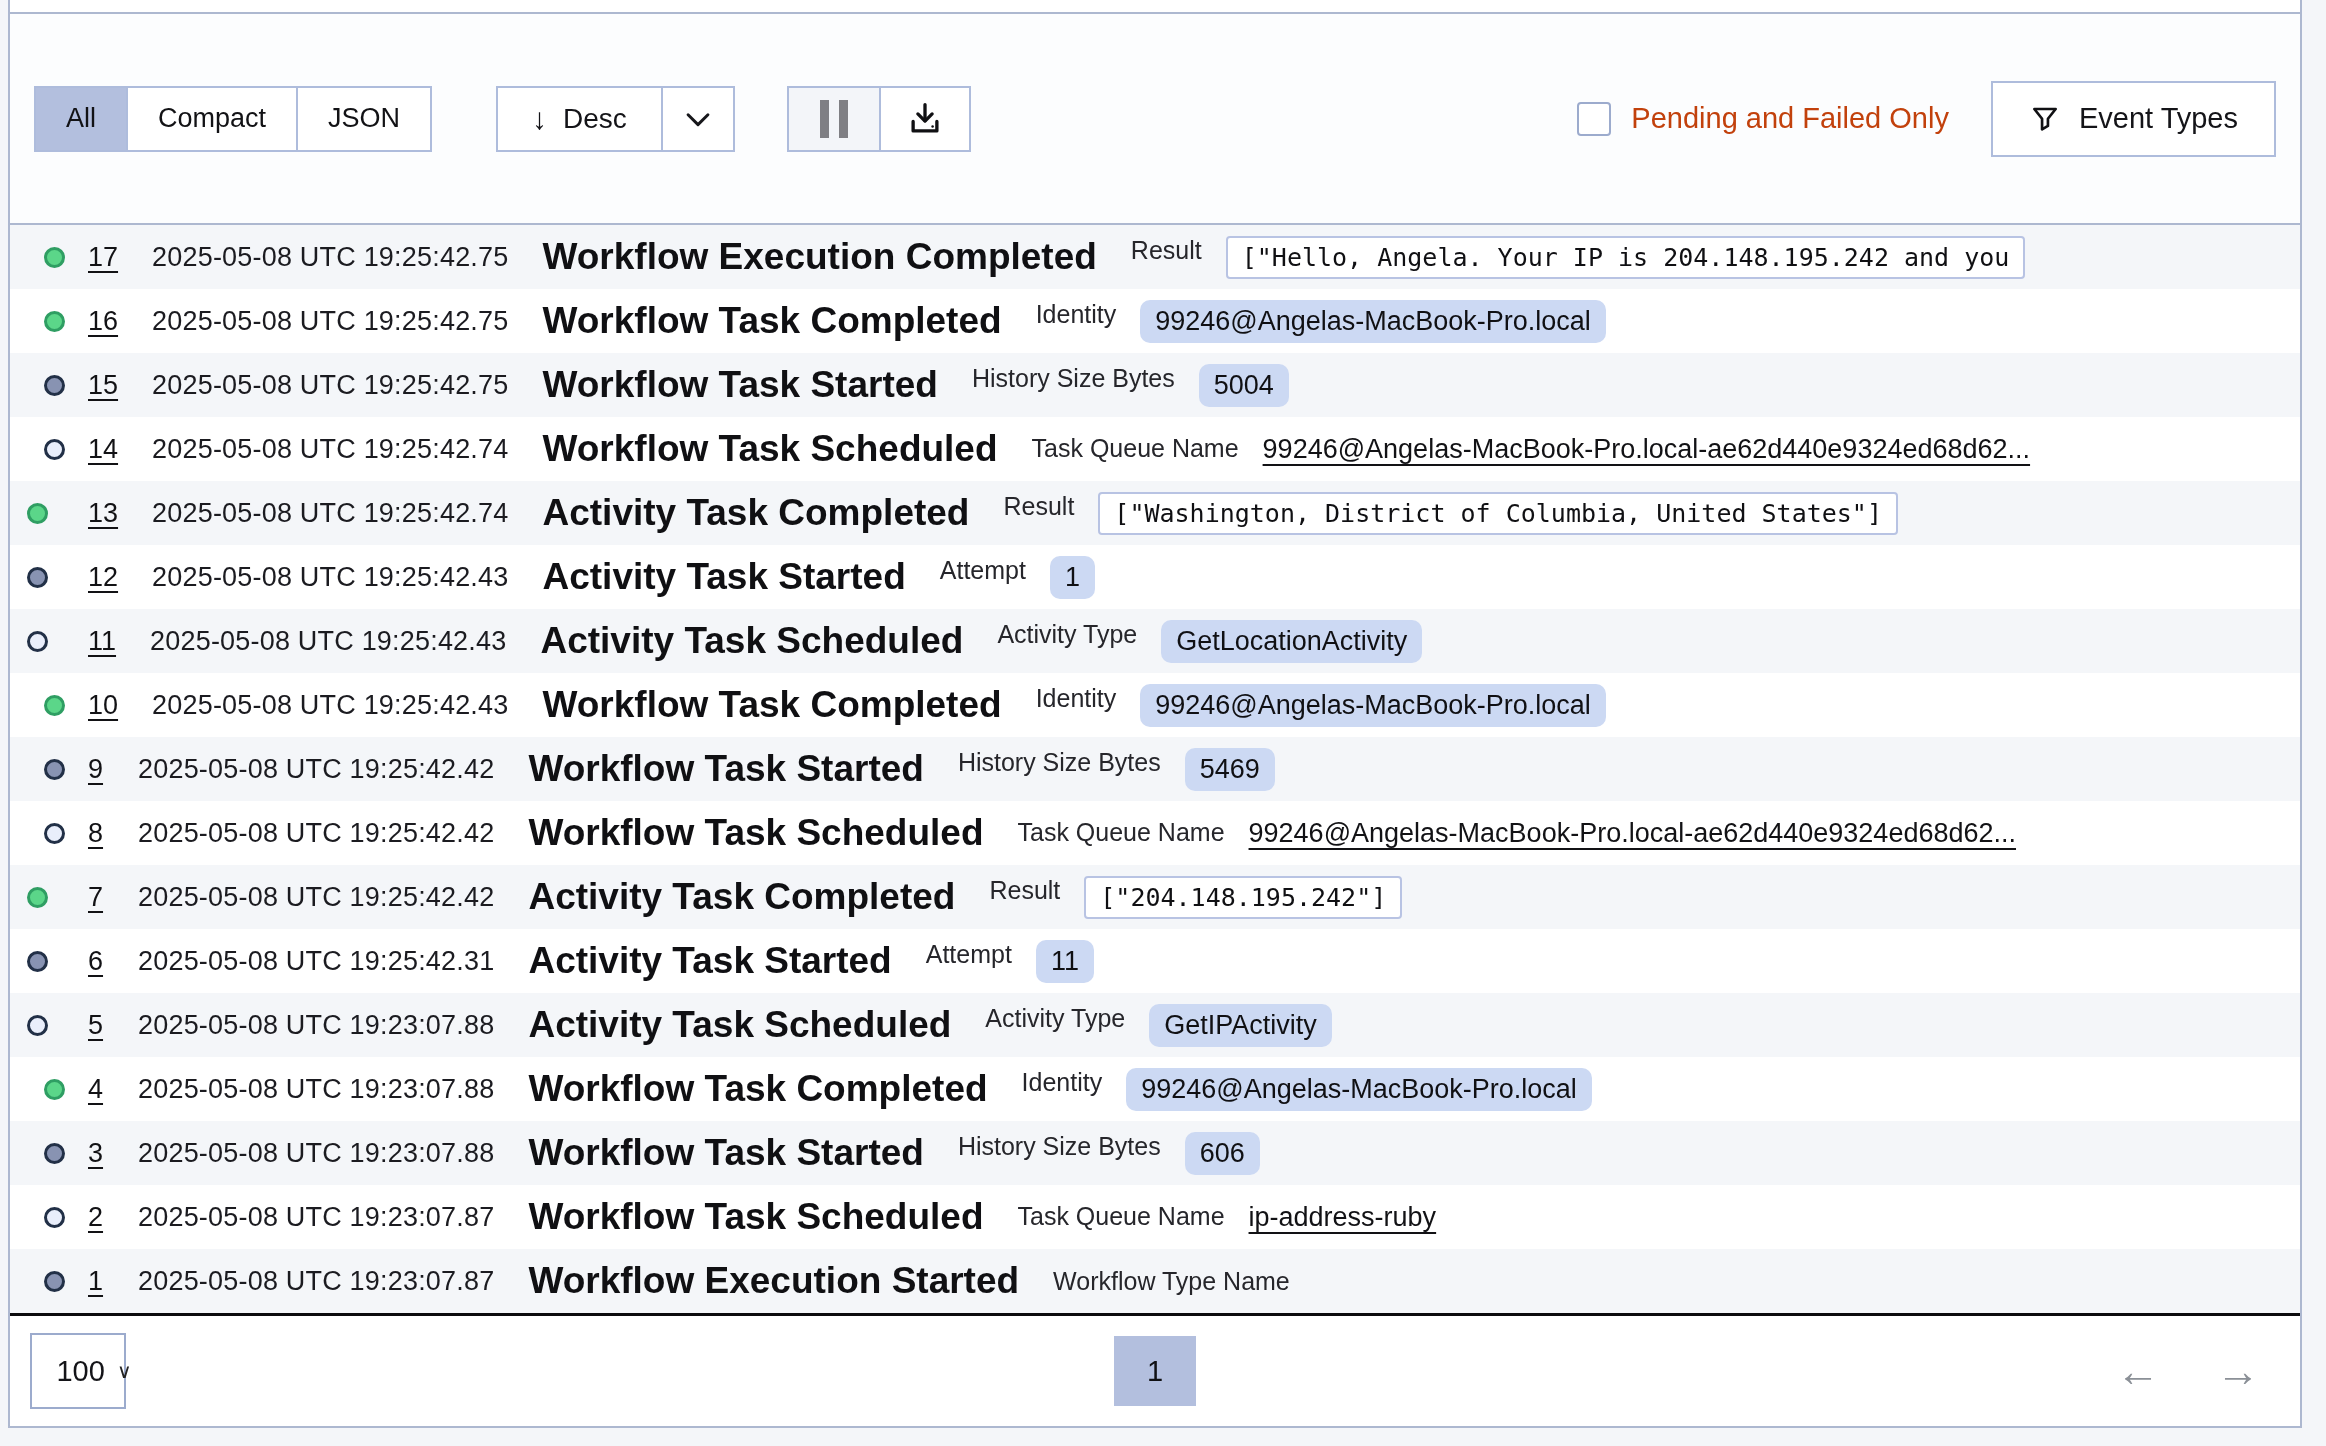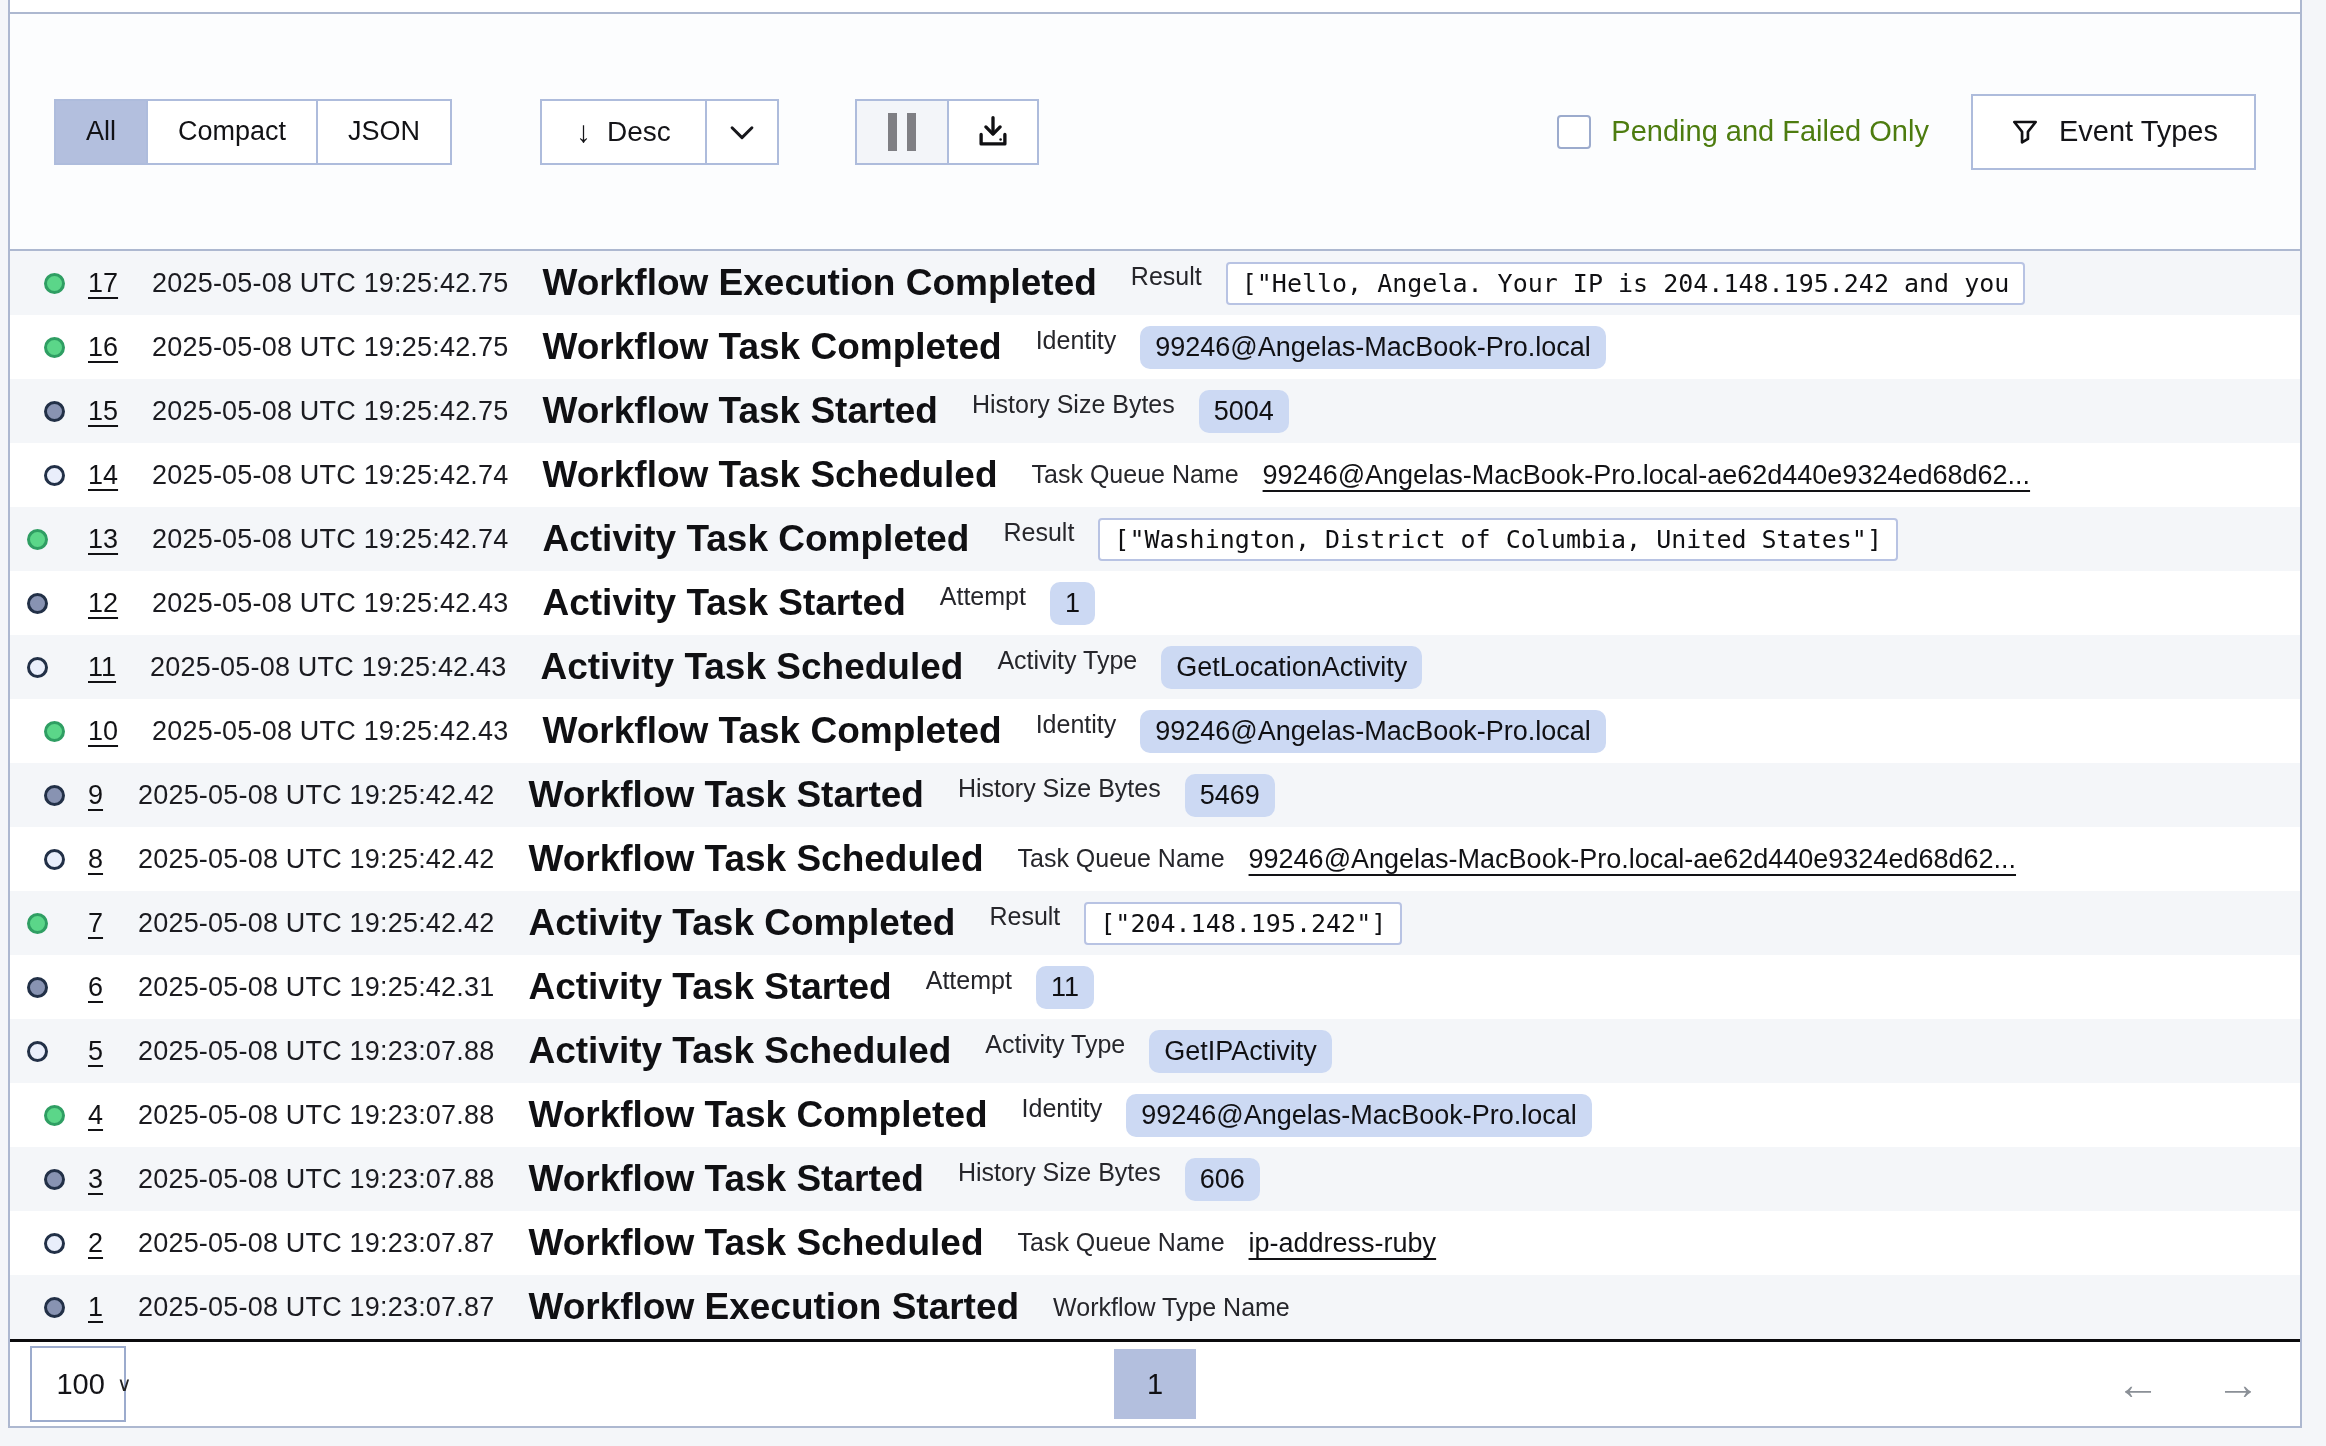--- a/index.html
+++ b/index.html
@@ -5,22 +5,22 @@
   * { margin:0; padding:0; box-sizing:border-box; }
   html,body { width:2326px; height:1446px; overflow:hidden;
     font-family:"Liberation Sans", sans-serif; background:var(--page-bg,#f4f6f9); color:#141418; }
 
   .card { position:absolute; left:8px; top:-34px; width:2294px; height:1462px;
     background:#fff; border:2px solid var(--card-border,#adb8d0); display:flex; flex-direction:column; }
 
   .top-strip { height:46px; border-bottom:2px solid var(--card-border,#adb8d0); flex:none; }
 
   
-  .toolbar { height:237px; flex:none; display:flex; align-items:center;
-    padding:0 44px; border-bottom:2px solid var(--card-border,#adb8d0); background:#fcfdfe;gap:24px; }
+  .toolbar { height:211px; flex:none; display:flex; align-items:center;
+    padding:0 24px; border-bottom:2px solid var(--card-border,#adb8d0); background:#fcfdfe; }
   .seg-group { display:flex; border:2px solid var(--btn-border,#aebcdc); background:#fff; height:66px; }
   .seg { display:flex; align-items:center; justify-content:center; padding:0 30px;
     font-size:27px; color:#121215; cursor:pointer; background:#fff; }
   .seg + .seg { border-left:2px solid var(--btn-border,#aebcdc); }
   .seg.selected { background:var(--selected,#b3bfde); border-left:none; }
 
   .sort-group { display:flex; border:2px solid var(--btn-border,#aebcdc); background:#fff; height:66px; margin-left:64px; }
   .sort-main { display:flex; align-items:center; gap:16px; padding:0 34px; font-size:28px; }
   .sort-caret { display:flex; align-items:center; justify-content:center; width:72px;
     border-left:2px solid var(--btn-border,#aebcdc); }
@@ -28,21 +28,21 @@
 
   .io-group { display:flex; border:2px solid var(--btn-border,#aebcdc); height:66px; margin-left:52px; }
   .io-btn { width:90px; display:flex; align-items:center; justify-content:center; background:#fff; }
   .io-btn + .io-btn { border-left:2px solid var(--btn-border,#aebcdc); }
   .io-btn.paused { background:#f3f5f9; }
   .pause-bars { display:flex; gap:10px; }
   .pause-bars i { display:block; width:9px; height:38px; background:#7f7f84; }
 
   .toolbar-right { margin-left:auto; display:flex; align-items:center; }
   .checkbox { width:34px; height:34px; border:2px solid #9cabcd; border-radius:4px; background:#fff; flex:none; }
-  .chk-label { font-size:29px; margin-left:20px; color:#4d7c0f; }
+  .chk-label { font-size:29px; margin-left:20px; color:#c2410c; }
   .event-types-btn { margin-left:42px; height:76px; display:flex; align-items:center; gap:18px;
     border:2px solid var(--btn-border,#aebcdc); background:#fff; padding:0 36px; font-size:29px; }
 
   
   .list { position:relative; flex:none; height:1088px; background:#5eead4; }
   .main-line { position:absolute; left:41px; top:0; width:8px; height:100%; background:var(--accent,#474ce0); z-index:1; }
   .connector { position:absolute; left:26px; width:4px; background:var(--accent,#474ce0); z-index:1; }
   .row { position:relative; height:64px; display:flex; align-items:center; gap:34px;
     padding-left:78px; background:#fff; z-index:2; }
   .row.shaded { background:#f4f6f9; }

